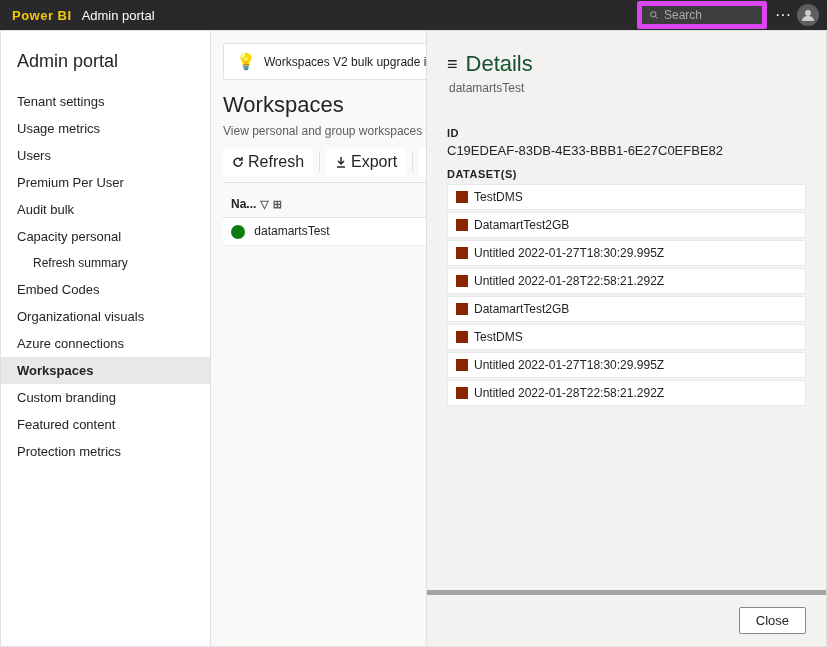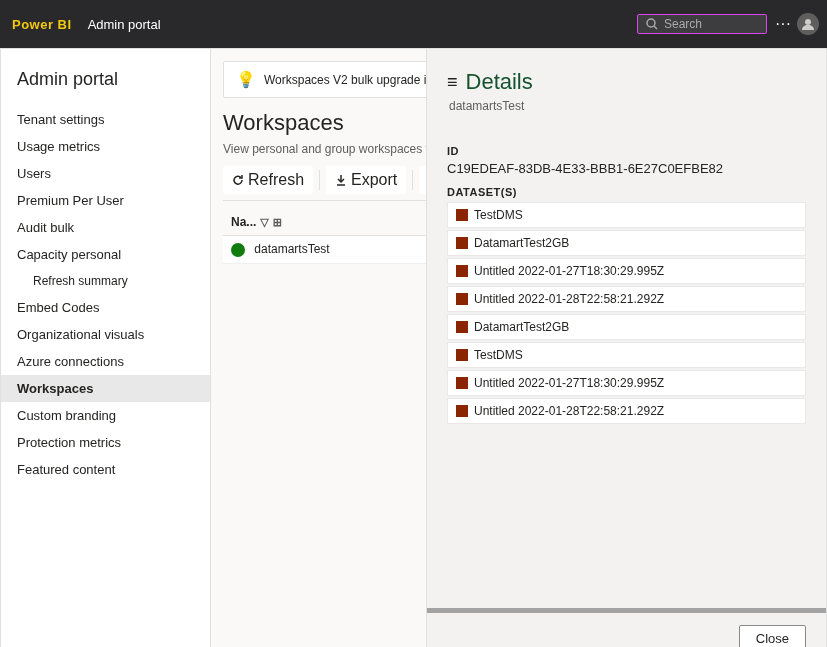--- a/index.html
+++ b/index.html
@@ -2,44 +2,44 @@
 <html><head>
   <meta charset="utf-8">
   <style>
     * { box-sizing: border-box; margin: 0; padding: 0; }
     body { font-family: 'Segoe UI', Arial, sans-serif; font-size: 13px; background: #f3f2f1; color: #252423; }
 
     
     .top-nav {
       background: #1a1a2e;
       background: #29292b;
-      height: 48px;
+      height: 30px;
       display: flex;
       align-items: center;
       padding: 0 12px;
-      gap: 16px;
+      gap: 10px;
       position: relative;
     }
     .top-nav-brand {
       color: #f2c811;
       font-weight: 700;
       font-size: 13px;
       letter-spacing: 0.5px;
     }
     .top-nav-title {
       color: #fff;
       font-size: 13px;
     }
     .top-nav-search {
       position: absolute;
       right: 60px;
       display: flex;
       align-items: center;
       background: #3d3d3f;
-      border: 1px solid #d946ef;
+      border: 5px solid #d946ef;
       border-radius: 2px;
       padding: 2px 8px;
       gap: 6px;
       width: 130px;
     }
     .top-nav-search input {
       background: transparent;
       border: none;
       color: #ccc;
       font-size: 12px;
@@ -322,22 +322,22 @@
         <div class="sidebar-item">Users</div>
         <div class="sidebar-item">Premium Per User</div>
         <div class="sidebar-item">Audit bulk</div>
         <div class="sidebar-item">Capacity personal</div>
         <div class="sidebar-item indent">Refresh summary</div>
         <div class="sidebar-item">Embed Codes</div>
         <div class="sidebar-item">Organizational visuals</div>
         <div class="sidebar-item">Azure connections</div>
         <div class="sidebar-item active">Workspaces</div>
         <div class="sidebar-item">Custom branding</div>
+        <div class="sidebar-item">Featured content</div>
         <div class="sidebar-item">Protection metrics</div>
-        <div class="sidebar-item">Featured content</div>
       </div>
   </nav>
 
   <div class="content-area">
 
     <div class="notification-banner">
       <span class="notif-icon">💡</span>
       <span>Workspaces V2 bulk upgrade is now ava...</span>
     </div>
 

